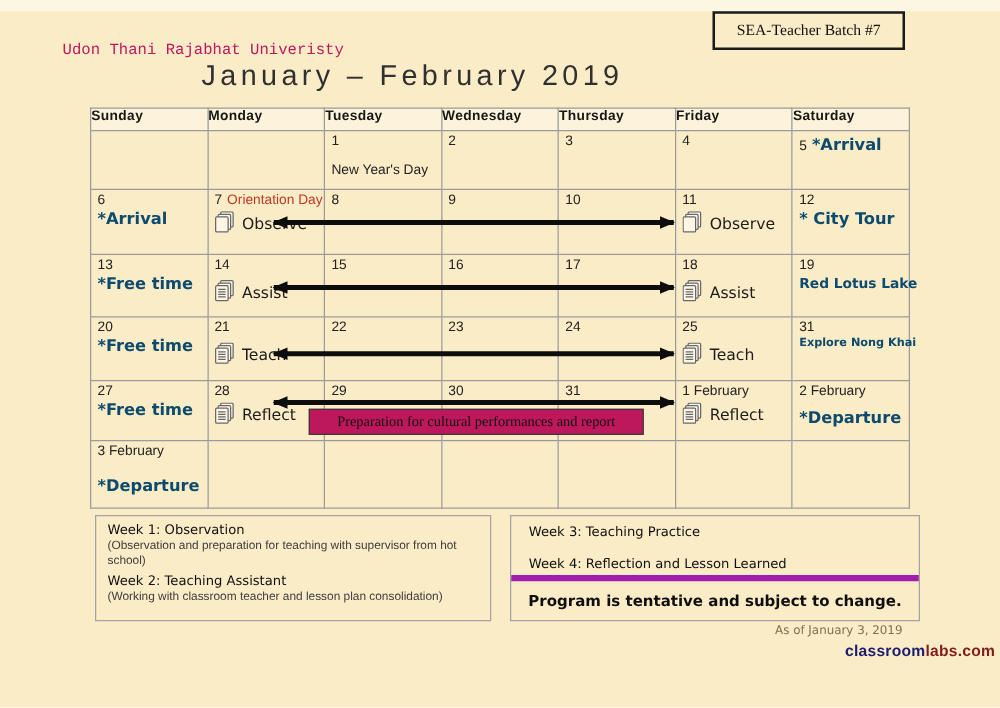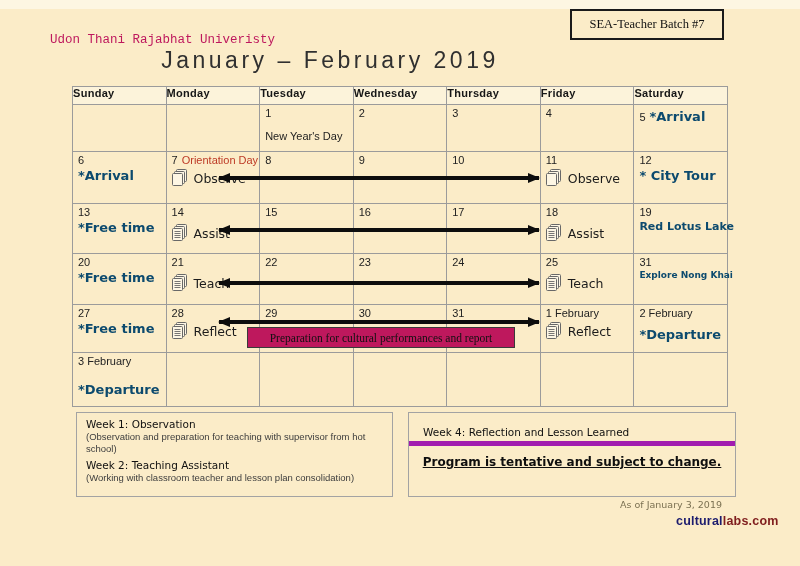--- a/index.html
+++ b/index.html
@@ -57,21 +57,21 @@
 
   .notes-left{position:absolute;left:76px;top:412px;width:317px;height:85px;border:1px solid #a3a3a3;
        box-sizing:border-box;padding:5px 9px 3px 9px;background:#fbecc8;}
   .notes-right{position:absolute;left:408px;top:412px;width:328px;height:85px;border:1px solid #a3a3a3;
        box-sizing:border-box;background:#fbecc8;}
   .wk-title{font-family:"DejaVu Sans",sans-serif;font-weight:normal;font-size:10.5px;color:#101010;}
   .wk-body{font-size:9.5px;color:#3d3d3d;line-height:1.3;margin:1px 0 3px 0;}
   .week3{padding:7px 0 0 14px;}
   .week4{margin-top:13px;border-bottom:5px solid #a21caf;padding:0 0 3px 14px;}
   .program{text-align:center;font-family:"DejaVu Sans",sans-serif;font-weight:bold;font-size:12px;
-       color:#0f0f0f;margin-top:9px;white-space:nowrap;text-decoration:underline;}
+       color:#0f0f0f;margin-top:9px;white-space:nowrap;}
 
   .as-of{position:absolute;left:600px;top:499px;width:122px;text-align:right;font-family:"DejaVu Sans",sans-serif;
        font-size:9.5px;color:#7b7152;}
   .logo{position:absolute;left:676px;top:514px;font-weight:bold;font-size:12.5px;letter-spacing:0.2px;
        font-family:"Liberation Sans",sans-serif;cursor:pointer;}
   .logo .p1{color:#1c1c6e;} .logo .p2{color:#7f1d1d;}
 </style>
 </head>
 <body>
 
@@ -318,22 +318,23 @@
   </div>
 
   <div class="notes-left">
     <div class="wk-title">Week 1: Observation</div>
     <div class="wk-body">(Observation and preparation for teaching with supervisor from hot school)</div>
     <div class="wk-title">Week 2: Teaching Assistant</div>
     <div class="wk-body">(Working with classroom teacher and lesson plan consolidation)</div>
   </div>
 
   <div class="notes-right">
+    <div class="wk-title week3">Week 3: Teaching Practice</div>
     <div class="wk-title week4">Week 4: Reflection and Lesson Learned</div>
     <div class="program">Program is tentative and subject to change.</div>
   </div>
 
   <div class="as-of">As of January 3, 2019</div>
 
   <div class="logo">
-    <span class="p1">cultural</span><span class="p2">labs.com</span>
+    <span class="p1">classroom</span><span class="p2">labs.com</span>
   </div>
 </div>
 
 </body></html>

